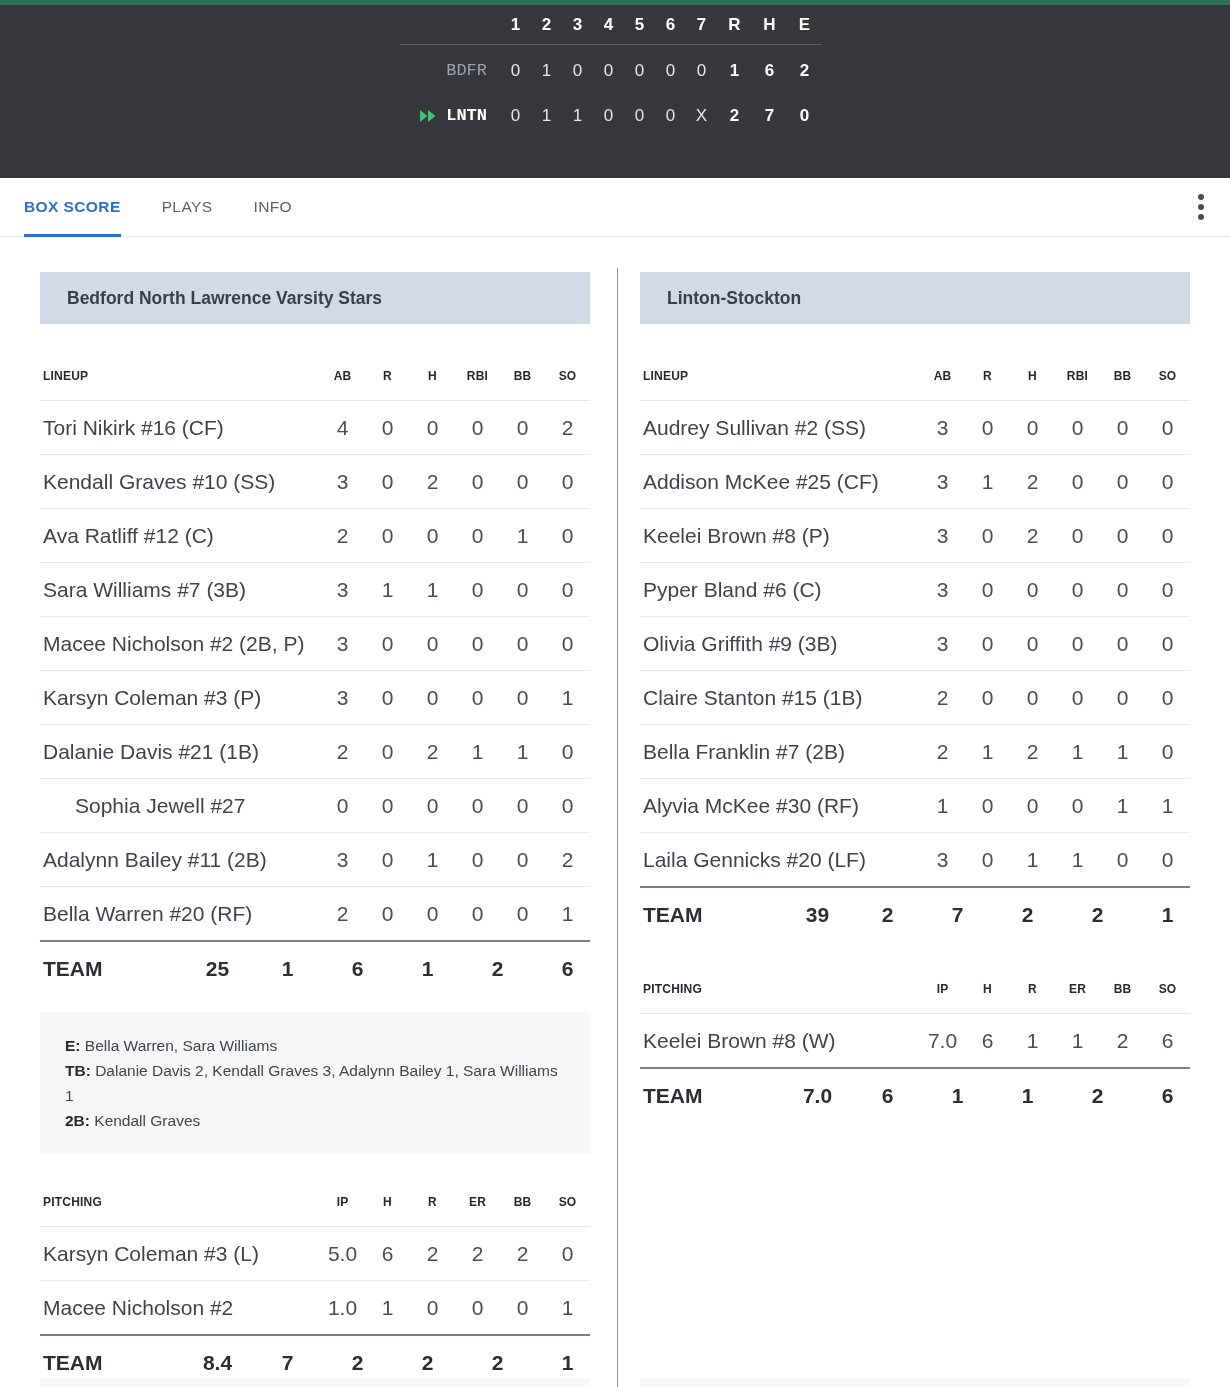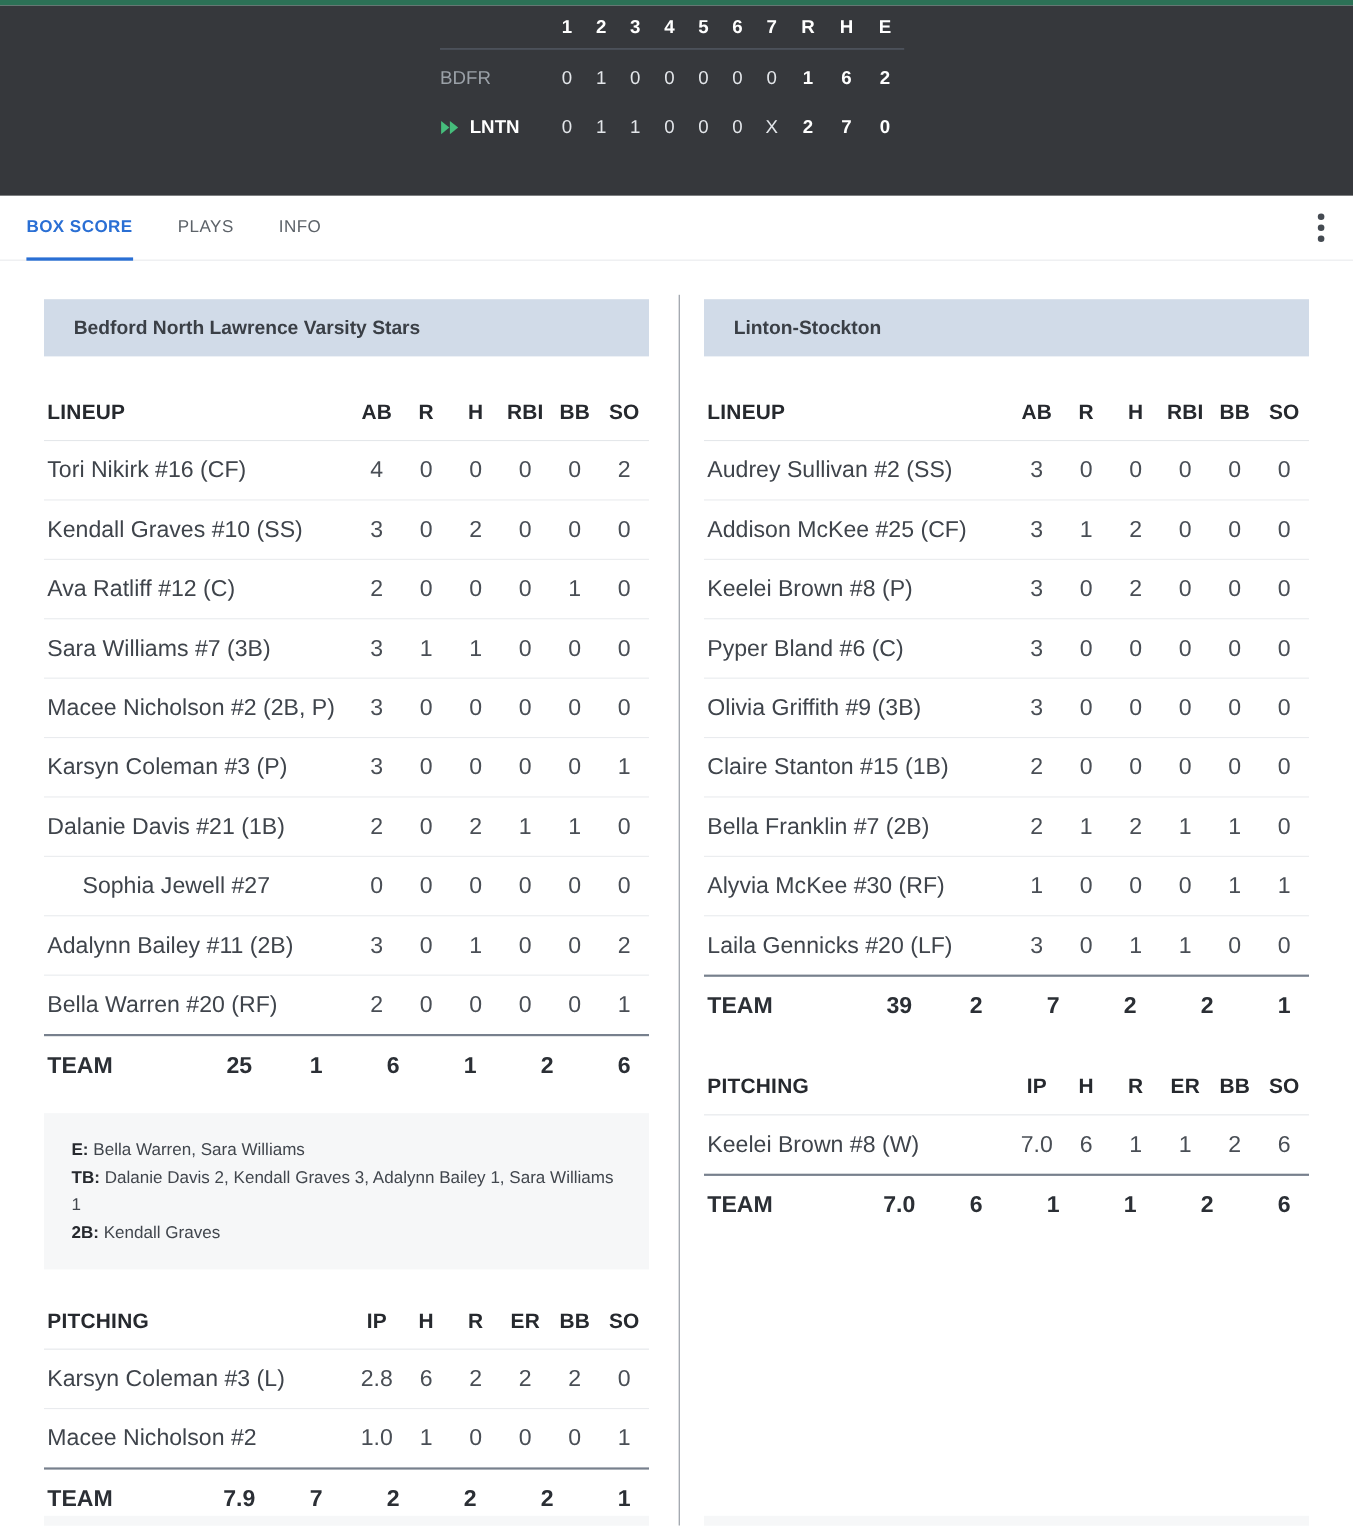--- a/index.html
+++ b/index.html
@@ -11,39 +11,39 @@
   
   .green-strip{height:5px;background:var(--accent_green,#2c7156);}
   .topbar{height:173px;background:var(--header_bg,#36383c);position:relative;}
   .linescore{position:absolute;left:400px;top:3px;width:422px;}
   .ls-row{display:grid;grid-template-columns:100px repeat(7,31px) 35px 35px 35px;align-items:center;}
   .ls-head{height:34px;}
   .ls-cell{text-align:center;font-size:17px;}
   .ls-head .ls-cell{font-weight:bold;color:#ffffff;}
   .ls-divider{border-top:1px solid #5b6370;margin:2px 0 3px 0;}
   .ls-team{height:45px;}
-  .ls-label{display:flex;justify-content:flex-start;align-items:center;gap:9px;padding-right:13px;font-size:17px;color:#9ba1a8;}
+  .ls-label{display:flex;justify-content:flex-end;align-items:center;gap:9px;padding-right:13px;font-size:17px;color:#9ba1a8;font-family:Liberation Mono, monospace;}
   .ls-team.active .ls-label{color:#ffffff;font-weight:bold;}
   .ls-inning{color:#e3e6ea;}
   .ls-rhe{color:#ffffff;font-weight:bold;}
   
   .tabbar{height:58px;display:flex;align-items:stretch;padding-left:24px;border-bottom:1px solid #e8eaed;position:relative;background:#fff;}
   .tab{display:flex;align-items:center;margin-right:41px;font-size:15.5px;letter-spacing:.4px;color:#5d6369;cursor:pointer;position:relative;font-weight:500;}
   .tab.active{color:var(--tab_blue,#2a6fd4);font-weight:bold;}
   .tab.active::after{content:"";position:absolute;left:0;right:0;bottom:-1px;height:3px;background:var(--tab_blue,#2a6fd4);}
   .kebab{margin-left:auto;margin-right:26px;display:flex;flex-direction:column;justify-content:center;gap:4px;cursor:pointer;}
   .kebab i{width:6px;height:6px;border-radius:50%;background:#454b52;display:block;}
   
   .col{position:absolute;top:272px;width:550px;}
   .col-left{left:40px;}
   .col-right{left:640px;}
   .v-divider{position:absolute;left:617px;top:268px;height:1119px;width:1px;background:#8f969e;}
   .team-bar{height:52px;background:var(--team_bar,#d1dbe8);display:flex;align-items:center;padding-left:27px;font-size:17.5px;font-weight:bold;color:#3a3f46;margin-bottom:28px;box-sizing:border-box;}
   .thead-row,.trow{display:grid;grid-template-columns:1fr 45px 45px 45px 45px 45px 45px;align-items:center;}
-  .thead-row{height:48px;border-bottom:1px solid #e4e7ea;font-weight:bold;font-size:19px;color:#26292e;letter-spacing:.2px;}
+  .thead-row{height:48px;border-bottom:1px solid #e4e7ea;font-weight:bold;font-size:12px;color:#26292e;letter-spacing:.2px;}
   .thead-row .stat{text-align:center;}
   .thead-row .name{padding-left:3px;}
   .trow{height:53px;border-bottom:1px solid #e9ebee;font-size:21px;color:#3f444b;}
   .trow .name{padding-left:3px;}
   .trow .stat{text-align:center;color:#494e55;}
   .trow.lastrow{border-bottom:none;}
   .trow.total{border-bottom:none;border-top:2px solid #77808d;font-weight:bold;color:#2b2f35;gap:25px;}
   .trow.total .stat{font-weight:bold;color:#2b2f35;}
   .trow.indent .name{padding-left:35px;}
   .notes{background:#f6f7f8;margin-top:17px;padding:21px 25px;font-size:15.5px;line-height:25px;color:#41464d;}
@@ -241,39 +241,39 @@
       <div class="name">PITCHING</div>
       <div class="stat">IP</div>
       <div class="stat">H</div>
       <div class="stat">R</div>
       <div class="stat">ER</div>
       <div class="stat">BB</div>
       <div class="stat">SO</div>
     </div>
     <div class="trow">
       <div class="name">Karsyn Coleman #3 (L)</div>
-      <div class="stat">2.8</div>
+      <div class="stat">5.0</div>
       <div class="stat">6</div>
       <div class="stat">2</div>
       <div class="stat">2</div>
       <div class="stat">2</div>
       <div class="stat">0</div>
     </div>
     <div class="trow lastrow">
       <div class="name">Macee Nicholson #2</div>
       <div class="stat">1.0</div>
       <div class="stat">1</div>
       <div class="stat">0</div>
       <div class="stat">0</div>
       <div class="stat">0</div>
       <div class="stat">1</div>
     </div>
     <div class="trow total">
       <div class="name">TEAM</div>
-      <div class="stat">7.9</div>
+      <div class="stat">8.4</div>
       <div class="stat">7</div>
       <div class="stat">2</div>
       <div class="stat">2</div>
       <div class="stat">2</div>
       <div class="stat">1</div>
     </div>
   </section>
 <div class="v-divider"></div>
 <section class="col col-right" id="team-col-1">
     <div class="team-bar">Linton-Stockton</div>

